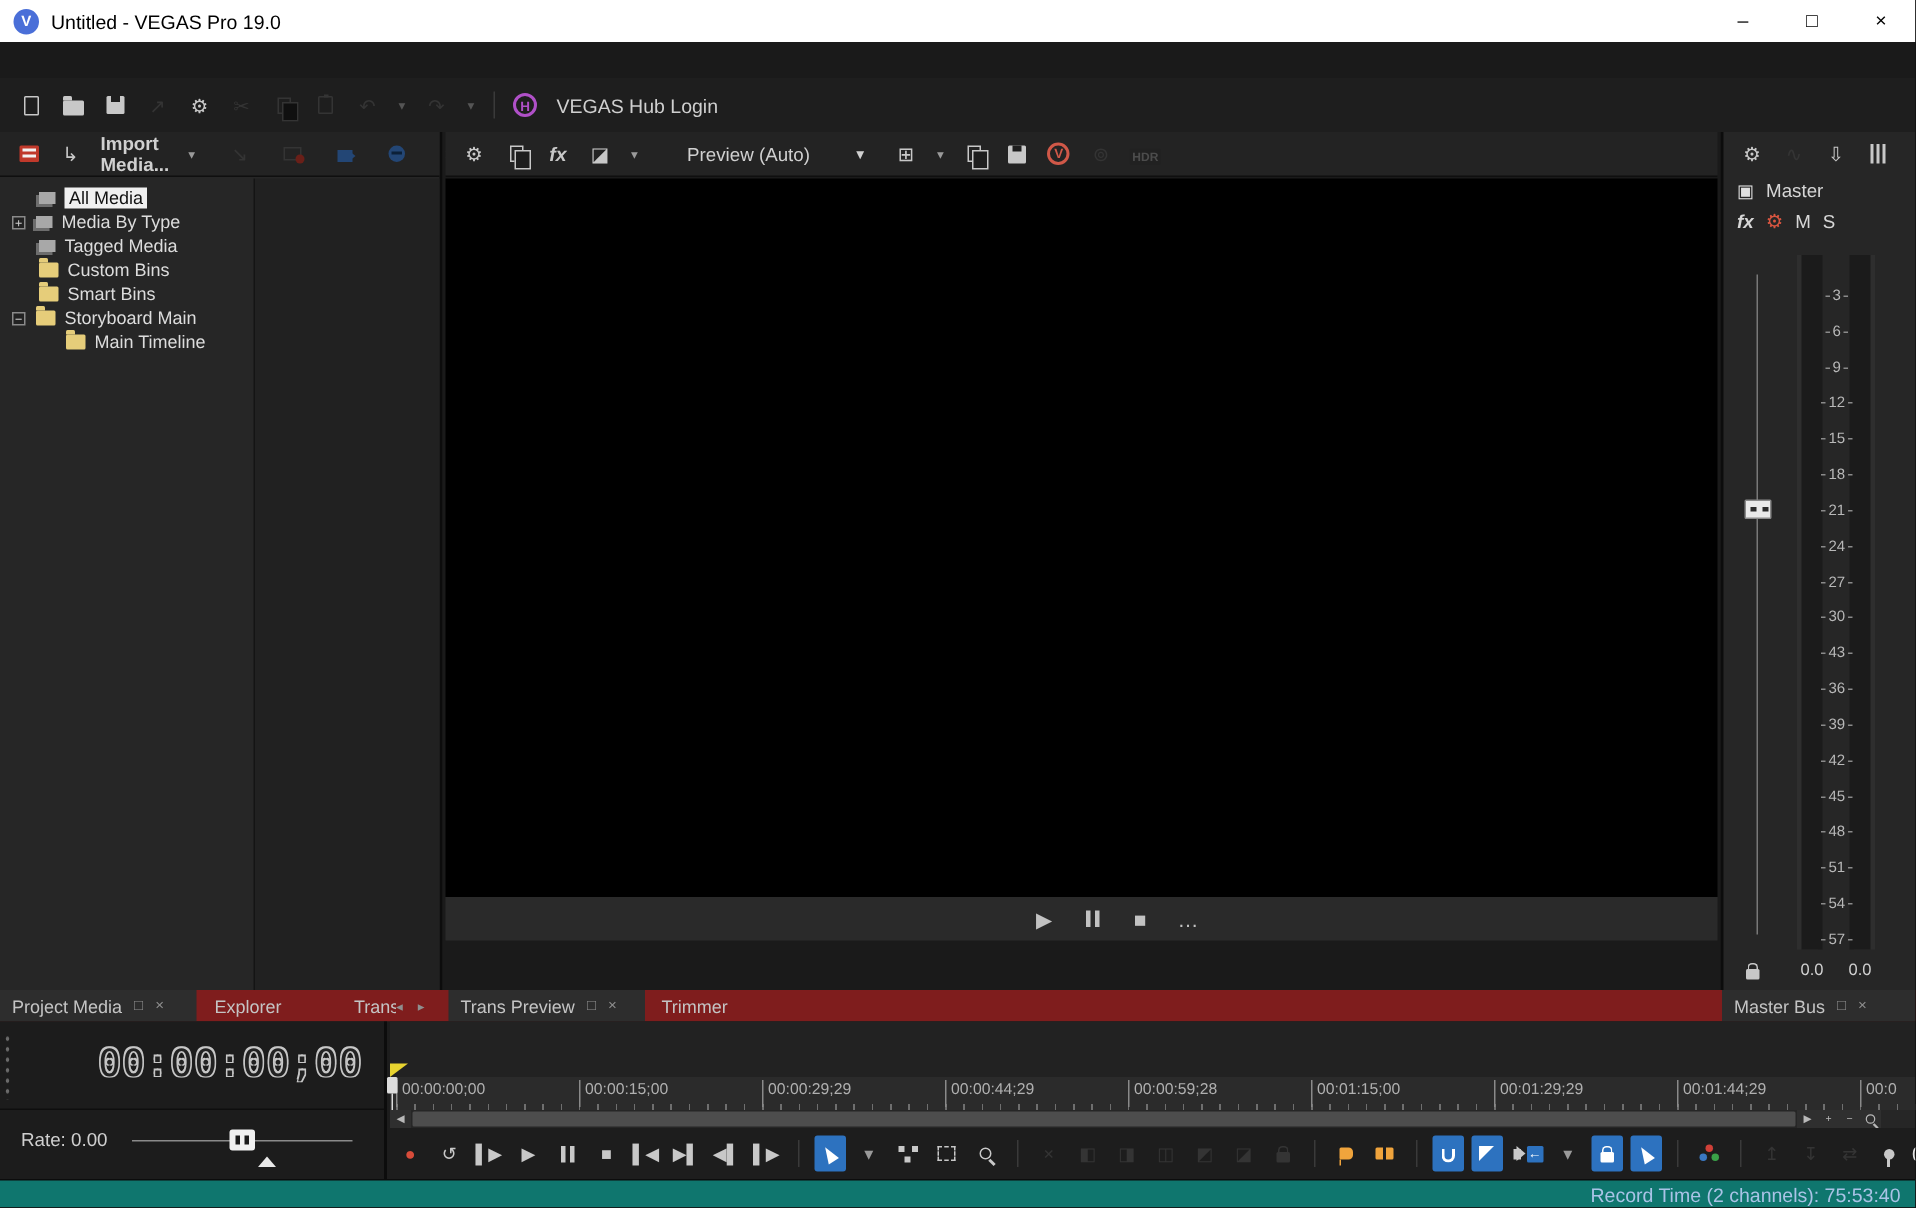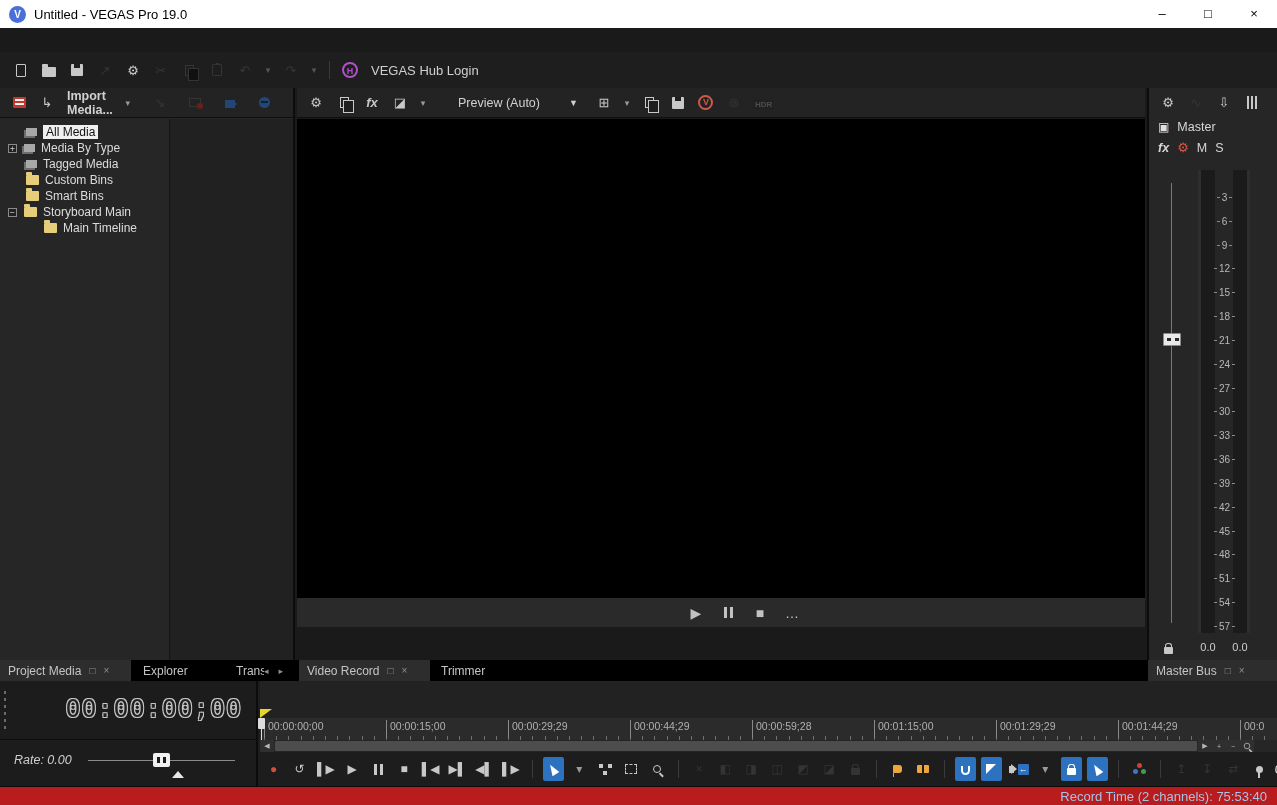--- a/index.html
+++ b/index.html
@@ -126,53 +126,53 @@
   .strip.s2{left:84px;box-shadow:3px 0 0 #2e2e2e;}
   .meter-scale{position:absolute;left:64px;top:104px;width:23px;height:440px;display:flex;flex-direction:column;justify-content:space-between;}
   .mnum{display:flex;align-items:center;justify-content:center;gap:2px;color:#b8b8b8;font-size:10px;line-height:11px;}
   .mnum::before,.mnum::after{content:'';width:3px;height:1px;background:#8a8a8a;}
   .m-lock{position:absolute;left:15px;top:552px;color:#c8c8c8;}
   .m-val{position:absolute;top:553px;width:28px;text-align:center;color:#cfcfcf;font-size:11px;}
   .m-val.v1{left:45px;}
   .m-val.v2{left:77px;}
 
   
-  .tabbar{position:absolute;left:0;top:660px;width:1277px;height:21px;background:#000000;}
+  .tabbar{position:absolute;left:0;top:660px;width:1277px;height:21px;background:#7f1d1d;}
   .tab{position:absolute;top:0;height:21px;display:flex;align-items:center;font-size:12px;color:#c4c4c4;padding:0 8px;white-space:nowrap;overflow:hidden;}
   .tab.active{background:#2d2d2d;}
   .tab .wmini{font-size:10px;color:#8f8f8f;margin-left:8px;}
   .tab-scroll{position:absolute;top:0;height:21px;display:flex;align-items:center;font-size:9px;color:#8f8f8f;gap:10px;}
 
   
   .timeline{position:absolute;left:0;top:681px;width:1277px;height:105px;background:#1d1d1d;}
   .tl-left{position:absolute;left:0;top:0;width:258px;height:105px;background:#1c1c1c;border-right:2px solid #0c0c0c;}
   .grip{position:absolute;left:2px;top:8px;width:6px;height:44px;background-image:radial-gradient(#6a6a6a 1px,transparent 1.4px);background-size:6px 7px;}
   .big-tc{position:absolute;right:14px;top:13px;font-family:"DejaVu Sans Mono",monospace;font-size:25px;letter-spacing:1px;color:#222;text-shadow:-1px -1px 0 #c6c6c6,1px -1px 0 #c6c6c6,-1px 1px 0 #c6c6c6,1px 1px 0 #c6c6c6;}
   .tl-left .div{position:absolute;left:0;top:58px;width:100%;height:1px;background:#0e0e0e;}
-  .rate-label{position:absolute;left:14px;top:72px;font-size:12.5px;color:#cfcfcf;font-style:italic;}
+  .rate-label{position:absolute;left:14px;top:72px;font-size:12.5px;color:#cfcfcf;}
   .rate-line{position:absolute;left:88px;top:79px;width:147px;height:1px;background:#8a8a8a;}
   .rate-handle{position:absolute;left:153px;top:72px;width:17px;height:14px;background:#f0f0f0;border-radius:2px;}
   .rate-handle::before{content:'';position:absolute;left:4px;top:4px;width:2.5px;height:6px;background:#1a1a1a;box-shadow:6px 0 0 #1a1a1a;}
   .rate-tri{position:absolute;left:172px;top:90px;width:0;height:0;border-left:6px solid transparent;border-right:6px solid transparent;border-bottom:7px solid #e8e8e8;}
   .tl-right{position:absolute;left:260px;top:0;width:1017px;height:105px;}
   .marker-bar{position:absolute;left:0;top:0;width:1017px;height:37px;background:#222;}
   .marker-flag{position:absolute;left:0;bottom:0;width:0;height:0;border-top:9px solid #e8d430;border-right:12px solid transparent;}
   .ruler{position:absolute;left:0;top:37px;width:1017px;height:22px;background:#2b2b2b;background-image:repeating-linear-gradient(90deg,#6f6f6f 0 1px,transparent 1px 12.2px);background-size:100% 4px;background-position:4px bottom;background-repeat:no-repeat;overflow:hidden;}
   .rlabel{position:absolute;top:2px;font-size:10.5px;color:#b0b0b0;border-left:1px solid #8a8a8a;padding-left:3px;height:18px;white-space:nowrap;}
   .playhead{position:absolute;left:-2px;top:37px;width:7px;height:11px;background:#dcdcdc;border-radius:1px;z-index:3;}
   .playhead::after{content:'';position:absolute;left:3px;top:11px;width:1px;height:11px;background:#dcdcdc;}
   .tl-scroll{position:absolute;left:0;top:59px;width:1017px;height:12px;background:#262626;display:flex;align-items:center;}
   .sbtn{width:14px;height:12px;font-size:7px;color:#b8b8b8;display:inline-flex;align-items:center;justify-content:center;background:#2f2f2f;}
   .sthumb{width:922px;height:10px;background:#4d4d4d;margin:0 1px;border-radius:1px;}
   .sbtn.zm .ic{transform:scale(.8);}
   .tl-transport{position:absolute;left:0;top:71px;width:1017px;height:34px;background:#1d1d1d;display:flex;align-items:center;gap:5px;padding-left:3px;}
   .tl-transport .tbtn{font-size:12px;min-width:21px;height:24px;}
   .tl-tc{margin-left:auto;padding-right:8px;color:#e4e4e4;font-size:13.5px;white-space:nowrap;}
 
-  .statusbar{position:absolute;left:0;top:786px;width:1277px;height:19px;background:#b91c1c;border-top:1px solid #0c0c0c;display:flex;align-items:center;justify-content:flex-end;padding-right:10px;}
+  .statusbar{position:absolute;left:0;top:786px;width:1277px;height:19px;background:#0f766e;border-top:1px solid #0c0c0c;display:flex;align-items:center;justify-content:flex-end;padding-right:10px;}
   .rec-time{color:#a9c3e6;font-size:13px;}
 </style>
 </head>
 <body>
 
 <div class="app">
 
   <div class="titlebar">
     <span class="logo">V</span>
     <span class="title">Untitled - VEGAS Pro 19.0</span>
@@ -356,21 +356,21 @@
         <span class="mnum">3</span>
         <span class="mnum">6</span>
         <span class="mnum">9</span>
         <span class="mnum">12</span>
         <span class="mnum">15</span>
         <span class="mnum">18</span>
         <span class="mnum">21</span>
         <span class="mnum">24</span>
         <span class="mnum">27</span>
         <span class="mnum">30</span>
-        <span class="mnum">33</span>
+        <span class="mnum">43</span>
         <span class="mnum">36</span>
         <span class="mnum">39</span>
         <span class="mnum">42</span>
         <span class="mnum">45</span>
         <span class="mnum">48</span>
         <span class="mnum">51</span>
         <span class="mnum">54</span>
         <span class="mnum">57</span>
       </div>
     <span class="m-lock"><span class="ic lock"></span></span>
@@ -388,21 +388,21 @@
       <span>Explorer</span>
     </div>
     <div class="tab" style="left:228px;width:36px;">
       <span>Trans</span>
     </div>
     <div class="tab-scroll" style="left:264px;">
       <span>◂</span>
       <span>▸</span>
     </div>
     <div class="tab active" style="left:299px;width:131px;">
-      <span>Video Record</span>
+      <span>Trans Preview</span>
       <span class="wmini">□</span>
       <span class="wmini">×</span>
     </div>
     <div class="tab" style="left:433px;width:62px;">
       <span>Trimmer</span>
     </div>
     <div class="tab active" style="left:1148px;width:129px;">
       <span>Master Bus</span>
       <span class="wmini">□</span>
       <span class="wmini">×</span>

